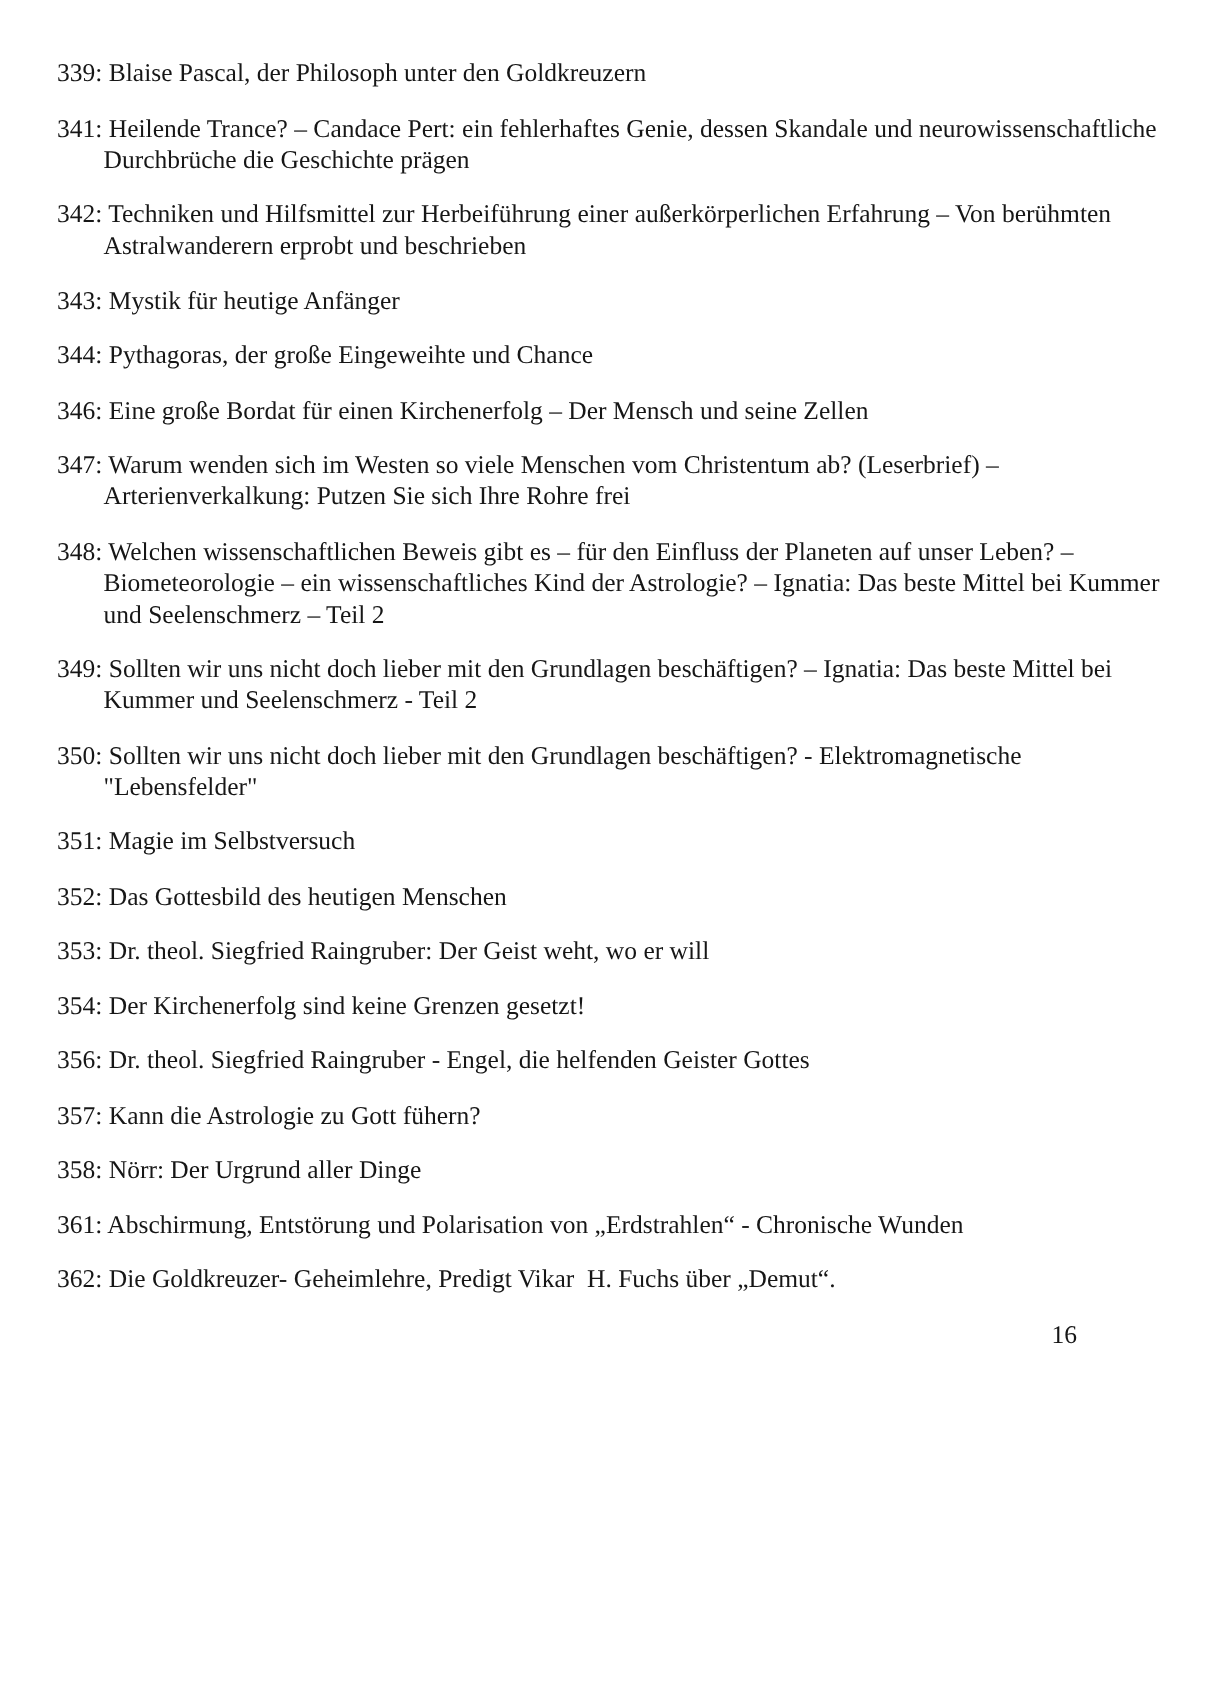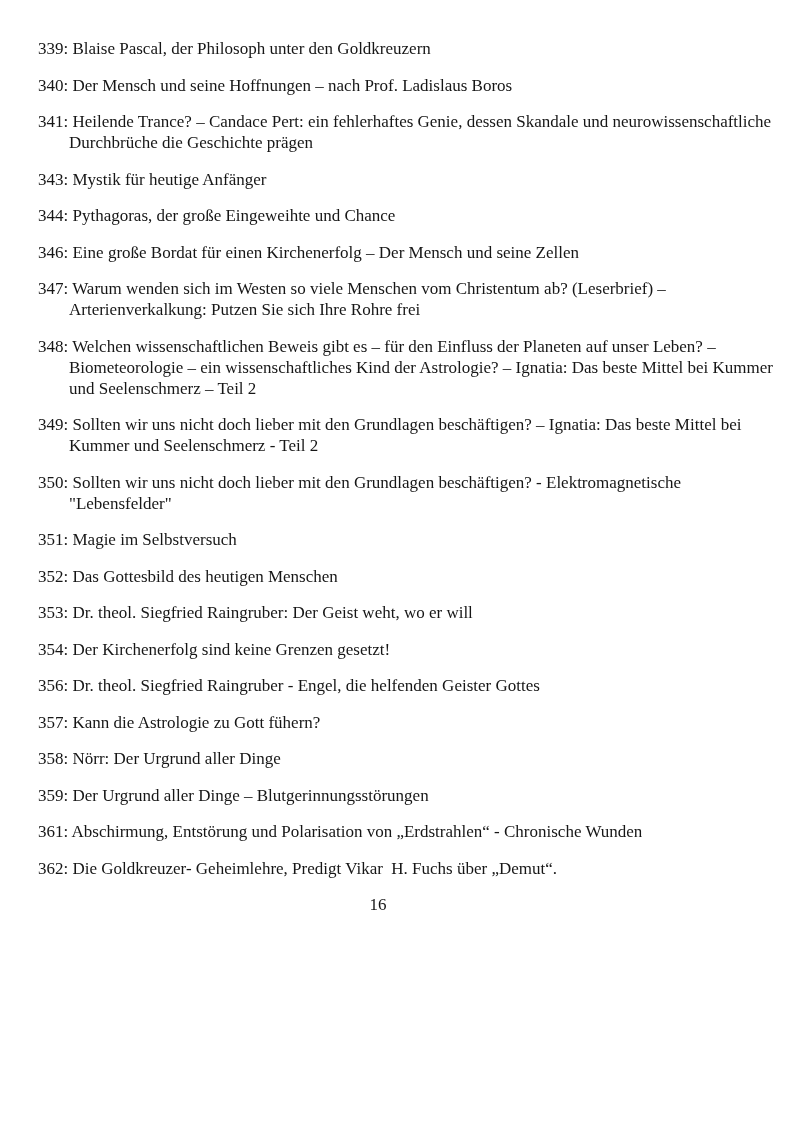--- a/index.html
+++ b/index.html
@@ -29,46 +29,45 @@
     text-indent: -31px;
     width: 716px;
     white-space: pre-wrap;
   }
   .entry-num {
     white-space: pre;
   }
   .page-footer {
     width: 680px;
     margin-top: 6px;
-    text-align: center;
+    text-align: right;
     white-space: nowrap;
   }
 </style>
 </head>
 <body>
 
 <div class="page">
   <div class="toc-list">
       <p class="entry"><span class="entry-num">339: </span><span class="entry-title">Blaise Pascal, der Philosoph unter den Goldkreuzern</span></p>
-      <p class="entry"><span class="entry-num">340: </span><span class="entry-title">Der Mensch und seine Hoffnungen – nach Prof. Ladislaus Boros</span></p>
       <p class="entry"><span class="entry-num">341: </span><span class="entry-title">Heilende Trance? – Candace Pert: ein fehlerhaftes Genie, dessen Skandale und neurowissenschaftliche<br>Durchbrüche die Geschichte prägen</span></p>
+      <p class="entry"><span class="entry-num">342: </span><span class="entry-title">Techniken und Hilfsmittel zur Herbeiführung einer außerkörperlichen Erfahrung – Von berühmten<br>Astralwanderern erprobt und beschrieben</span></p>
       <p class="entry"><span class="entry-num">343: </span><span class="entry-title">Mystik für heutige Anfänger</span></p>
       <p class="entry"><span class="entry-num">344: </span><span class="entry-title">Pythagoras, der große Eingeweihte und Chance</span></p>
       <p class="entry"><span class="entry-num">346: </span><span class="entry-title">Eine große Bordat für einen Kirchenerfolg – Der Mensch und seine Zellen</span></p>
       <p class="entry"><span class="entry-num">347: </span><span class="entry-title">Warum wenden sich im Westen so viele Menschen vom Christentum ab? (Leserbrief) –<br>Arterienverkalkung: Putzen Sie sich Ihre Rohre frei</span></p>
       <p class="entry"><span class="entry-num">348: </span><span class="entry-title">Welchen wissenschaftlichen Beweis gibt es – für den Einfluss der Planeten auf unser Leben? –<br>Biometeorologie – ein wissenschaftliches Kind der Astrologie? – Ignatia: Das beste Mittel bei Kummer<br>und Seelenschmerz – Teil 2</span></p>
       <p class="entry"><span class="entry-num">349: </span><span class="entry-title">Sollten wir uns nicht doch lieber mit den Grundlagen beschäftigen? – Ignatia: Das beste Mittel bei<br>Kummer und Seelenschmerz - Teil 2</span></p>
       <p class="entry"><span class="entry-num">350: </span><span class="entry-title">Sollten wir uns nicht doch lieber mit den Grundlagen beschäftigen? - Elektromagnetische "Lebensfelder"</span></p>
       <p class="entry"><span class="entry-num">351: </span><span class="entry-title">Magie im Selbstversuch</span></p>
       <p class="entry"><span class="entry-num">352: </span><span class="entry-title">Das Gottesbild des heutigen Menschen</span></p>
       <p class="entry"><span class="entry-num">353: </span><span class="entry-title">Dr. theol. Siegfried Raingruber: Der Geist weht, wo er will</span></p>
       <p class="entry"><span class="entry-num">354: </span><span class="entry-title">Der Kirchenerfolg sind keine Grenzen gesetzt!</span></p>
       <p class="entry"><span class="entry-num">356: </span><span class="entry-title">Dr. theol. Siegfried Raingruber - Engel, die helfenden Geister Gottes</span></p>
       <p class="entry"><span class="entry-num">357: </span><span class="entry-title">Kann die Astrologie zu Gott fühern?</span></p>
       <p class="entry"><span class="entry-num">358: </span><span class="entry-title">Nörr: Der Urgrund aller Dinge</span></p>
-      <p class="entry"><span class="entry-num">359: </span><span class="entry-title">Der Urgrund aller Dinge – Blutgerinnungsstörungen</span></p>
       <p class="entry"><span class="entry-num">361: </span><span class="entry-title">Abschirmung, Entstörung und Polarisation von „Erdstrahlen“ - Chronische Wunden</span></p>
       <p class="entry"><span class="entry-num">362: </span><span class="entry-title">Die Goldkreuzer- Geheimlehre, Predigt Vikar  H. Fuchs über „Demut“.</span></p>
     </div>
   <div class="page-footer">
     <span>16</span>
   </div>
 </div>
 
 </body></html>

